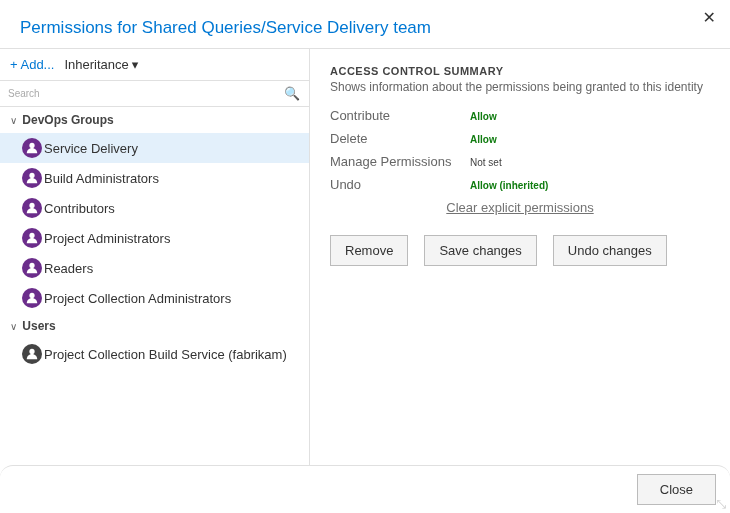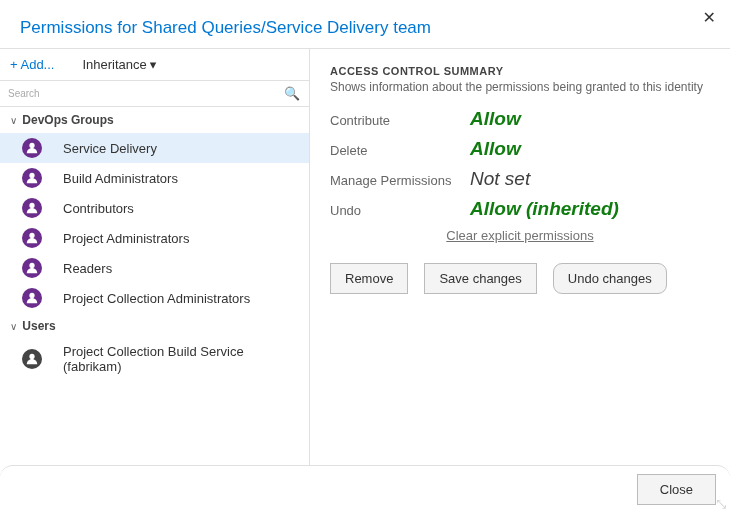--- a/index.html
+++ b/index.html
@@ -50,21 +50,21 @@
       width: 310px;
       border-right: 1px solid #e0e0e0;
       display: flex;
       flex-direction: column;
       flex-shrink: 0;
     }
     .toolbar {
       display: flex;
       align-items: center;
       padding: 8px 10px;
-      gap: 28px;
+      gap: 10px;
       border-bottom: 1px solid #e0e0e0;
     }
     .add-btn {
       display: flex;
       align-items: center;
       gap: 4px;
       background: none;
       border: none;
       cursor: pointer;
       color: #0078d4;
@@ -109,21 +109,21 @@
       padding: 6px 10px;
       font-size: 12px;
       color: #333;
       cursor: pointer;
     }
     .group-chevron { font-size: 10px; color: #666; }
     .group-label { font-weight: 600; color: #444; font-size: 12px; }
     .list-item {
       display: flex;
       align-items: center;
-      gap: 21px;
+      gap: 2px;
       padding: 5px 10px 5px 22px;
       cursor: pointer;
       color: #333;
     }
     .list-item.selected { background: #e3f0fb; }
     .avatar-icon {
       width: 20px;
       height: 20px;
       border-radius: 50%;
       background: #6b2d8b;
@@ -168,24 +168,23 @@
       display: flex;
       align-items: baseline;
       margin-bottom: 8px;
     }
     .perm-label {
       width: 140px;
       font-size: 13px;
       color: #666;
     }
     .perm-value {
-      font-size: 19px;
+      font-size: 10px;
       font-weight: 600;
       color: #333;
-      font-style: italic;
     }
     .perm-value.allow { color: #107c10; }
     .perm-value.not-set { color: #404040; font-weight: 400; }
     .perm-value.inherited { color: #107c10; }
     .clear-link {
       color: #737373;
       font-size: 13px;
       text-decoration: underline;
       cursor: pointer;
       border: none;
@@ -203,21 +202,21 @@
       padding: 7px 14px;
       font-size: 13px;
       font-family: "Segoe UI", Arial, sans-serif;
       border: 1px solid #bbb;
       background: #f4f4f4;
       cursor: pointer;
       color: #333;
     }
     .btn-remove { min-width: 70px; }
     .btn-save { min-width: 100px; }
-    .btn-undo { min-width: 110px; border-radius: 9px; }
+    .btn-undo { min-width: 110px; }
     
     .dialog-footer {
       display: flex;
       justify-content: flex-end;
       padding: 8px 14px;
       border-top: 1px solid #e0e0e0;
       border-radius: 13px;
     }
     .btn-close {
       padding: 7px 22px;

